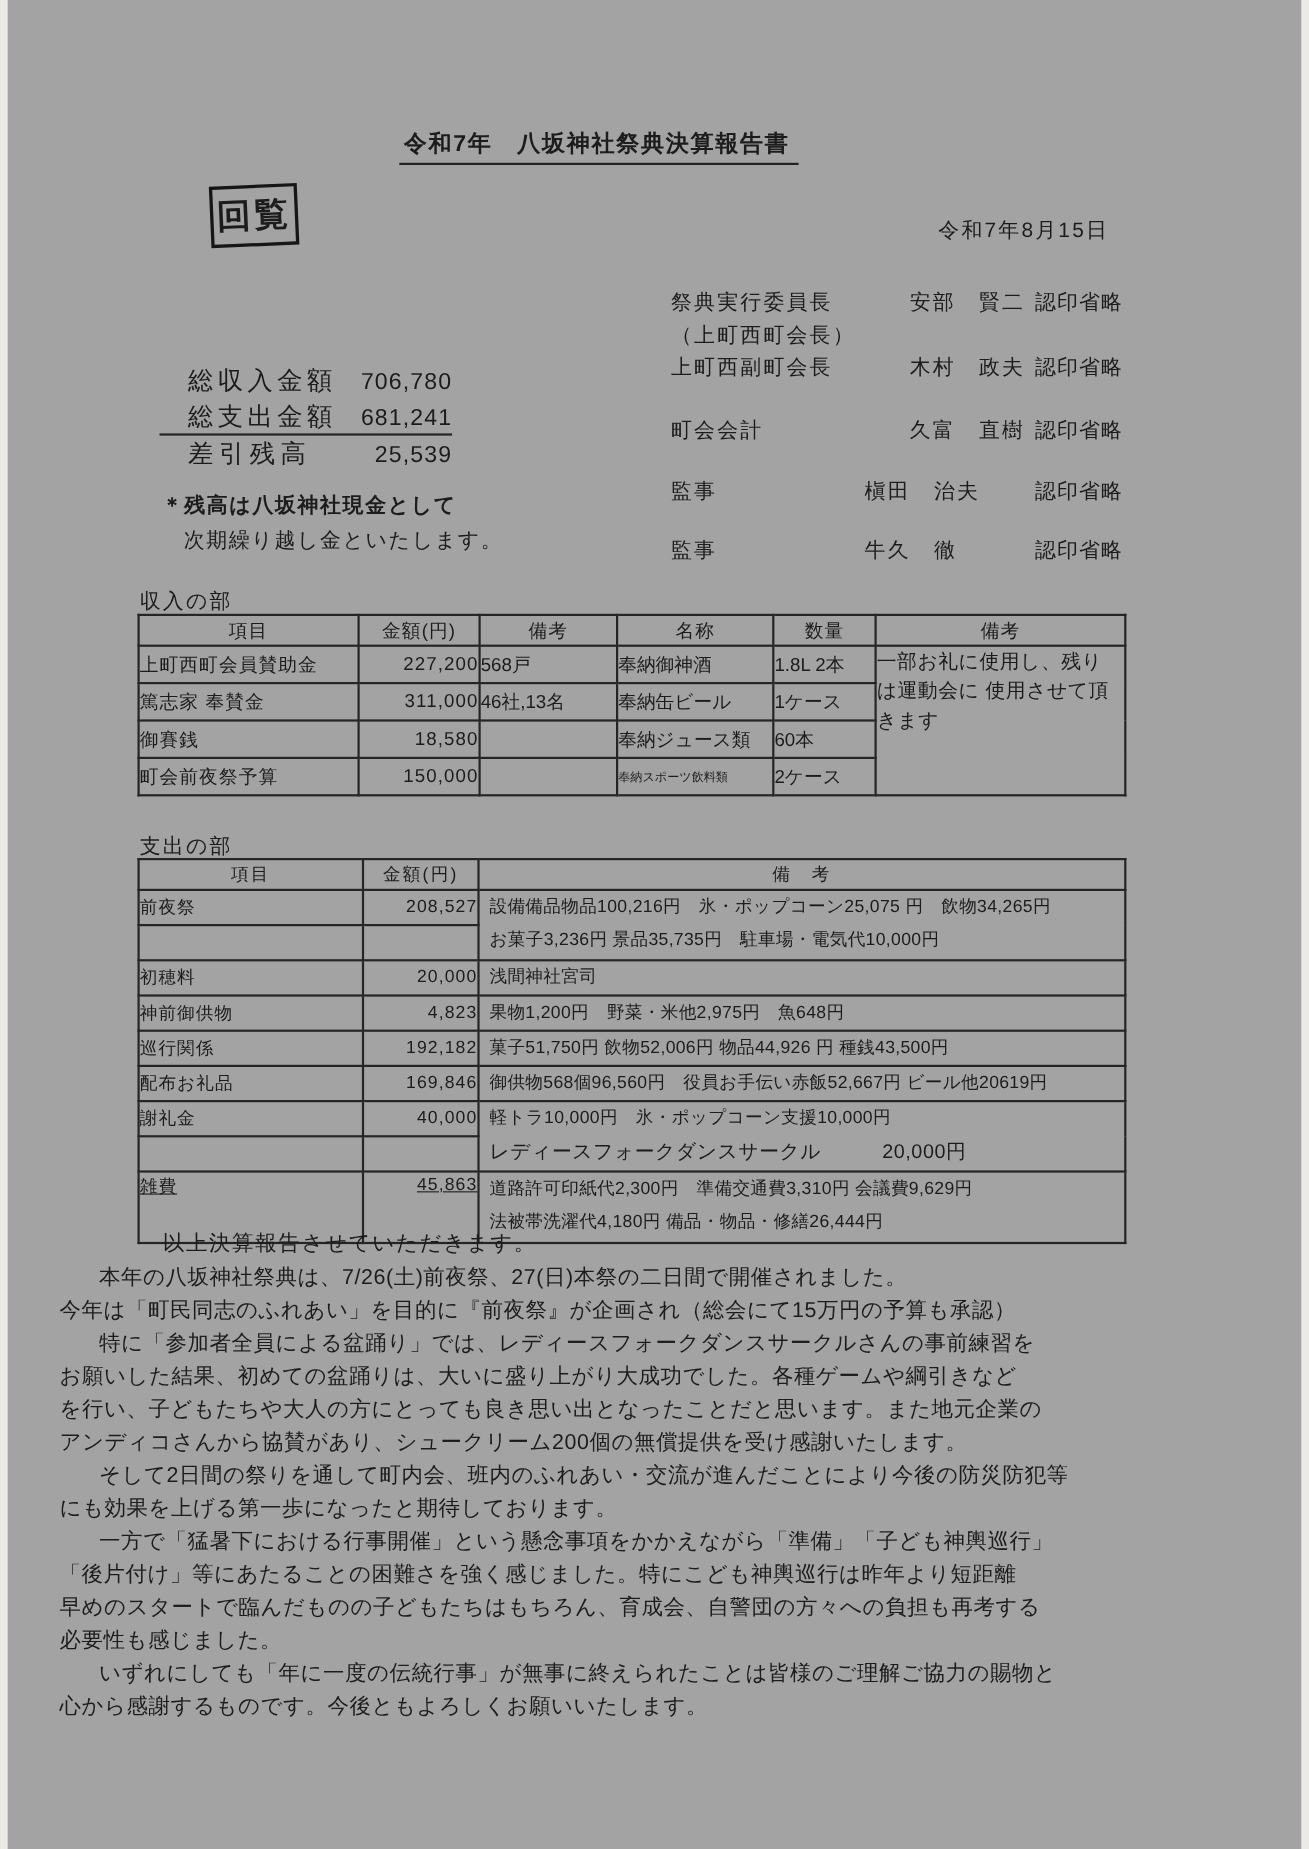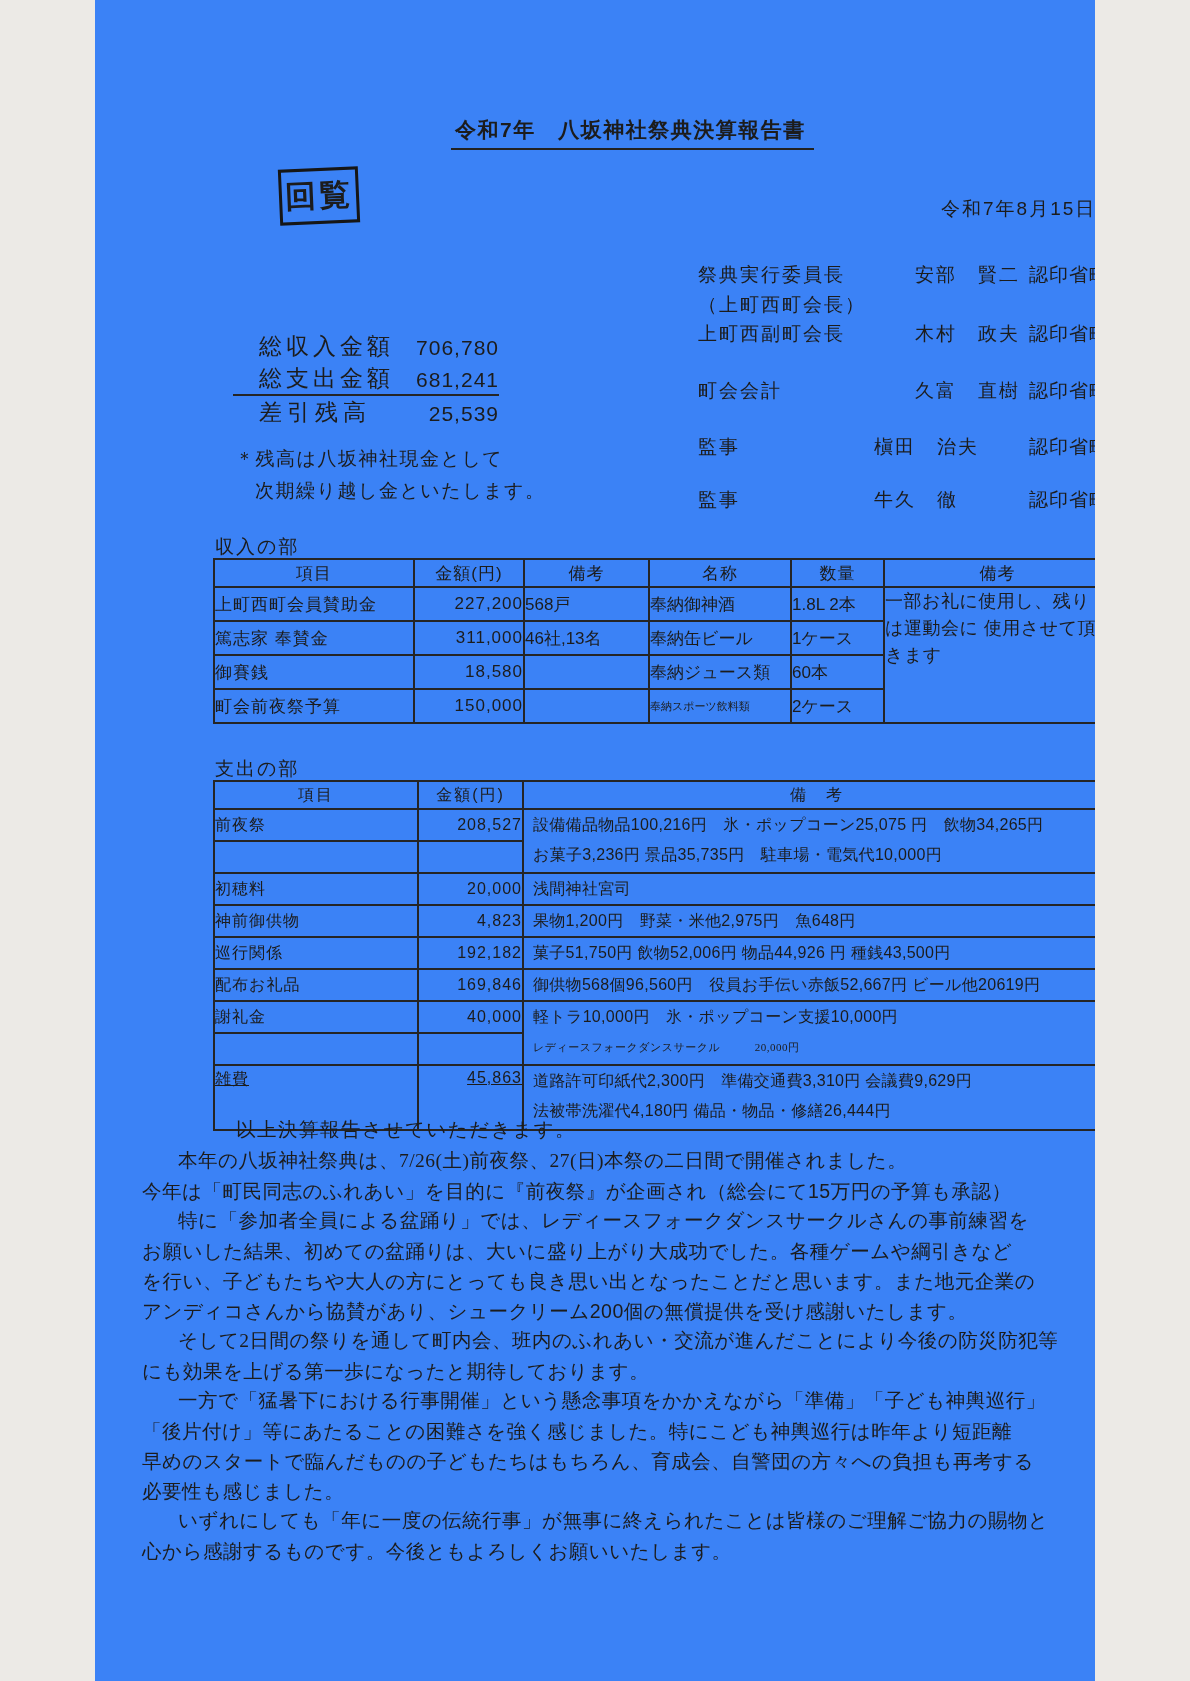--- a/index.html
+++ b/index.html
@@ -1,18 +1,18 @@
 <!DOCTYPE html>
 <html><head>
 <meta charset="utf-8">
 <style>
   html,body{margin:0;padding:0;background:#eceae6;}
   .page{
-    position:relative;width:1000px;height:1681px;margin:0 auto;
-    background:#3b82f6;color:#1c1c1c;
+    position:relative;width:1176px;height:1681px;margin:0 auto;
+    background:#a3a3a3;color:#1c1c1c;
     font-family:"Liberation Sans","DejaVu Sans",sans-serif;
     overflow:hidden;
   }
   
   .doc-title{
     position:absolute;left:356px;top:116px;
     font-size:21px;font-weight:bold;letter-spacing:1.5px;
     border-bottom:2px solid #222;padding:0 8px 4px 4px;white-space:nowrap;
   }
   
@@ -29,52 +29,52 @@
   .off-name{position:absolute;left:820px;letter-spacing:2px;}
   .off-row.kanji-left .off-name{left:779px;}
   .off-seal{position:absolute;left:934px;letter-spacing:1px;}
   
   .summary{position:absolute;left:138px;top:330px;width:266px;}
   .sum-row{display:flex;justify-content:space-between;align-items:center;height:32px;}
   .sum-row.underlined{border-bottom:2px solid #252525;}
   .sum-label{font-size:23px;letter-spacing:4px;padding-left:26px;white-space:nowrap;}
   .sum-row:nth-child(3) .sum-label{letter-spacing:5px;}
   .sum-value{font-size:21px;letter-spacing:1px;padding-top:4px;}
-  .balance-note-1{position:absolute;left:140px;top:446px;font-size:19px;letter-spacing:1.5px;white-space:nowrap;}
+  .balance-note-1{position:absolute;left:140px;top:446px;font-size:19px;letter-spacing:1.5px;white-space:nowrap;font-weight:bold;}
   .balance-note-2{position:absolute;left:160px;top:478px;font-size:19px;letter-spacing:1.5px;white-space:nowrap;}
   
   .sec-label{position:absolute;left:120px;font-size:19px;letter-spacing:2px;}
   .sec-label.income-pos{top:534px;}
   .sec-label.expense-pos{top:756px;}
   
   table.tbl{position:absolute;border-collapse:collapse;table-layout:fixed;background:transparent;}
   table.tbl th,table.tbl td{border:2px solid #252525;font-weight:normal;padding:0;overflow:hidden;}
   table.income-tbl{left:118px;top:558px;width:897px;font-size:17px;}
   table.income-tbl th{height:26px;text-align:center;letter-spacing:1px;}
   table.income-tbl td{height:32px;}
   table.expense-tbl{left:118px;top:780px;width:897px;font-size:16px;}
   table.expense-tbl th{height:26px;text-align:center;letter-spacing:2px;}
   .cell-item{text-align:left;padding-left:7px;letter-spacing:1px;white-space:nowrap;}
   .cell-amt{text-align:right;padding-right:10px;letter-spacing:1px;white-space:nowrap;}
   .cell-note{text-align:left;padding-left:7px;white-space:nowrap;}
   .cell-xs{font-size:11px;padding-left:4px;letter-spacing:0;}
   .merged-note{vertical-align:top;padding:4px 6px;}
   .merged-note div{font-size:18px;line-height:27px;letter-spacing:0.5px;white-space:nowrap;}
   .exp-line{height:30px;line-height:30px;padding-left:9px;white-space:nowrap;letter-spacing:0.3px;}
-  .exp-line.small{font-size:11px;letter-spacing:0.5px;font-family:Liberation Serif, serif;}
+  .exp-line.small{font-size:18px;letter-spacing:0.5px;}
   td.exp-note2{vertical-align:top;padding:0;}
   tr.exp-row{height:30px;}
   tr.exp-row td{height:30px;}
   tr.exp-row-tall td{height:60px;vertical-align:top;}
   tr.exp-row-tall td.cell-item,tr.exp-row-tall td.cell-amt{padding-top:3px;text-decoration:underline;}
   
   .closing{position:absolute;left:141px;top:1116px;font-size:19.5px;letter-spacing:1.5px;white-space:nowrap;}
   .body-text{position:absolute;left:47px;top:1146px;width:1060px;}
   .body-line{height:30px;line-height:30px;font-size:19.5px;letter-spacing:0.5px;white-space:nowrap;}
-  .body-line.indent{padding-left:36px;font-family:Liberation Serif, serif;}
+  .body-line.indent{padding-left:36px;}
 </style>
 </head>
 <body>
 
 <div class="page">
 
   <div class="doc-title">令和7年　八坂神社祭典決算報告書</div>
 
   <div class="stamp">
     <span>回覧</span>

